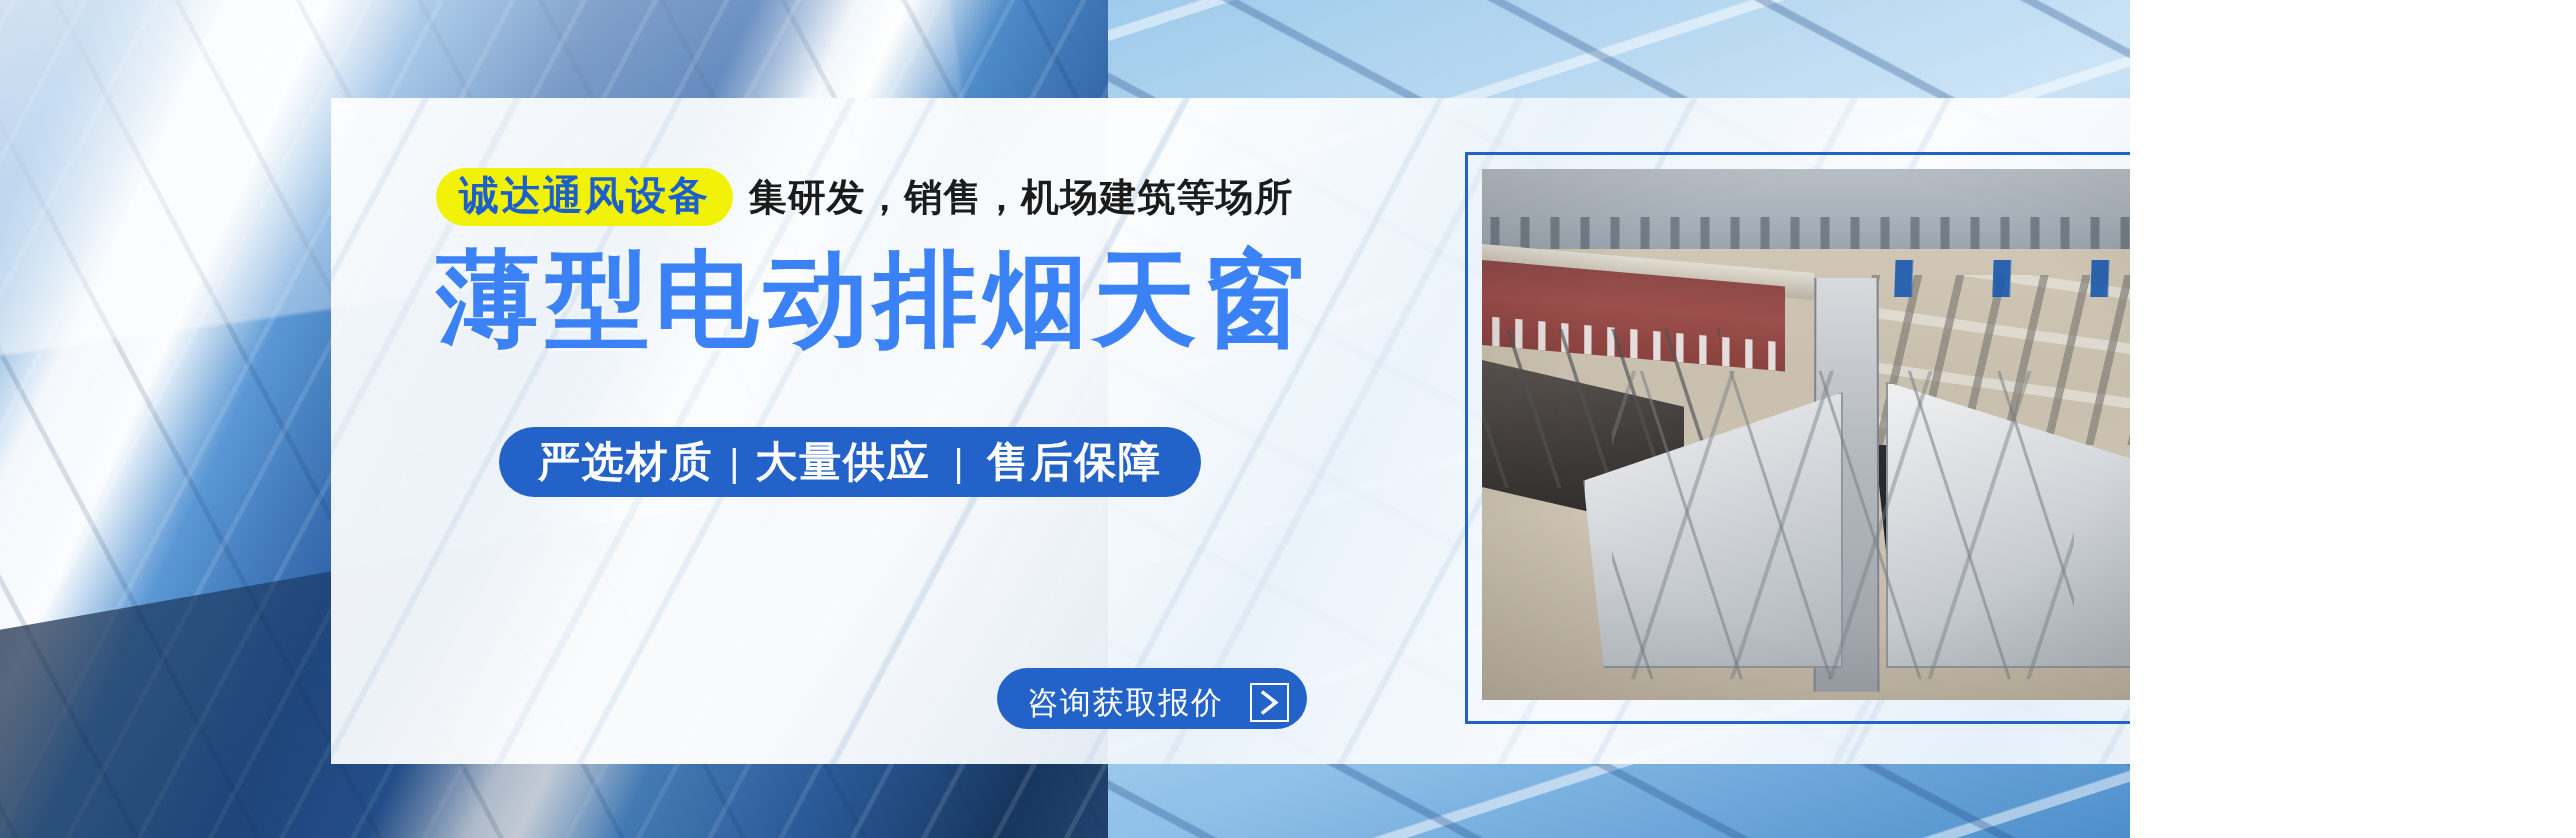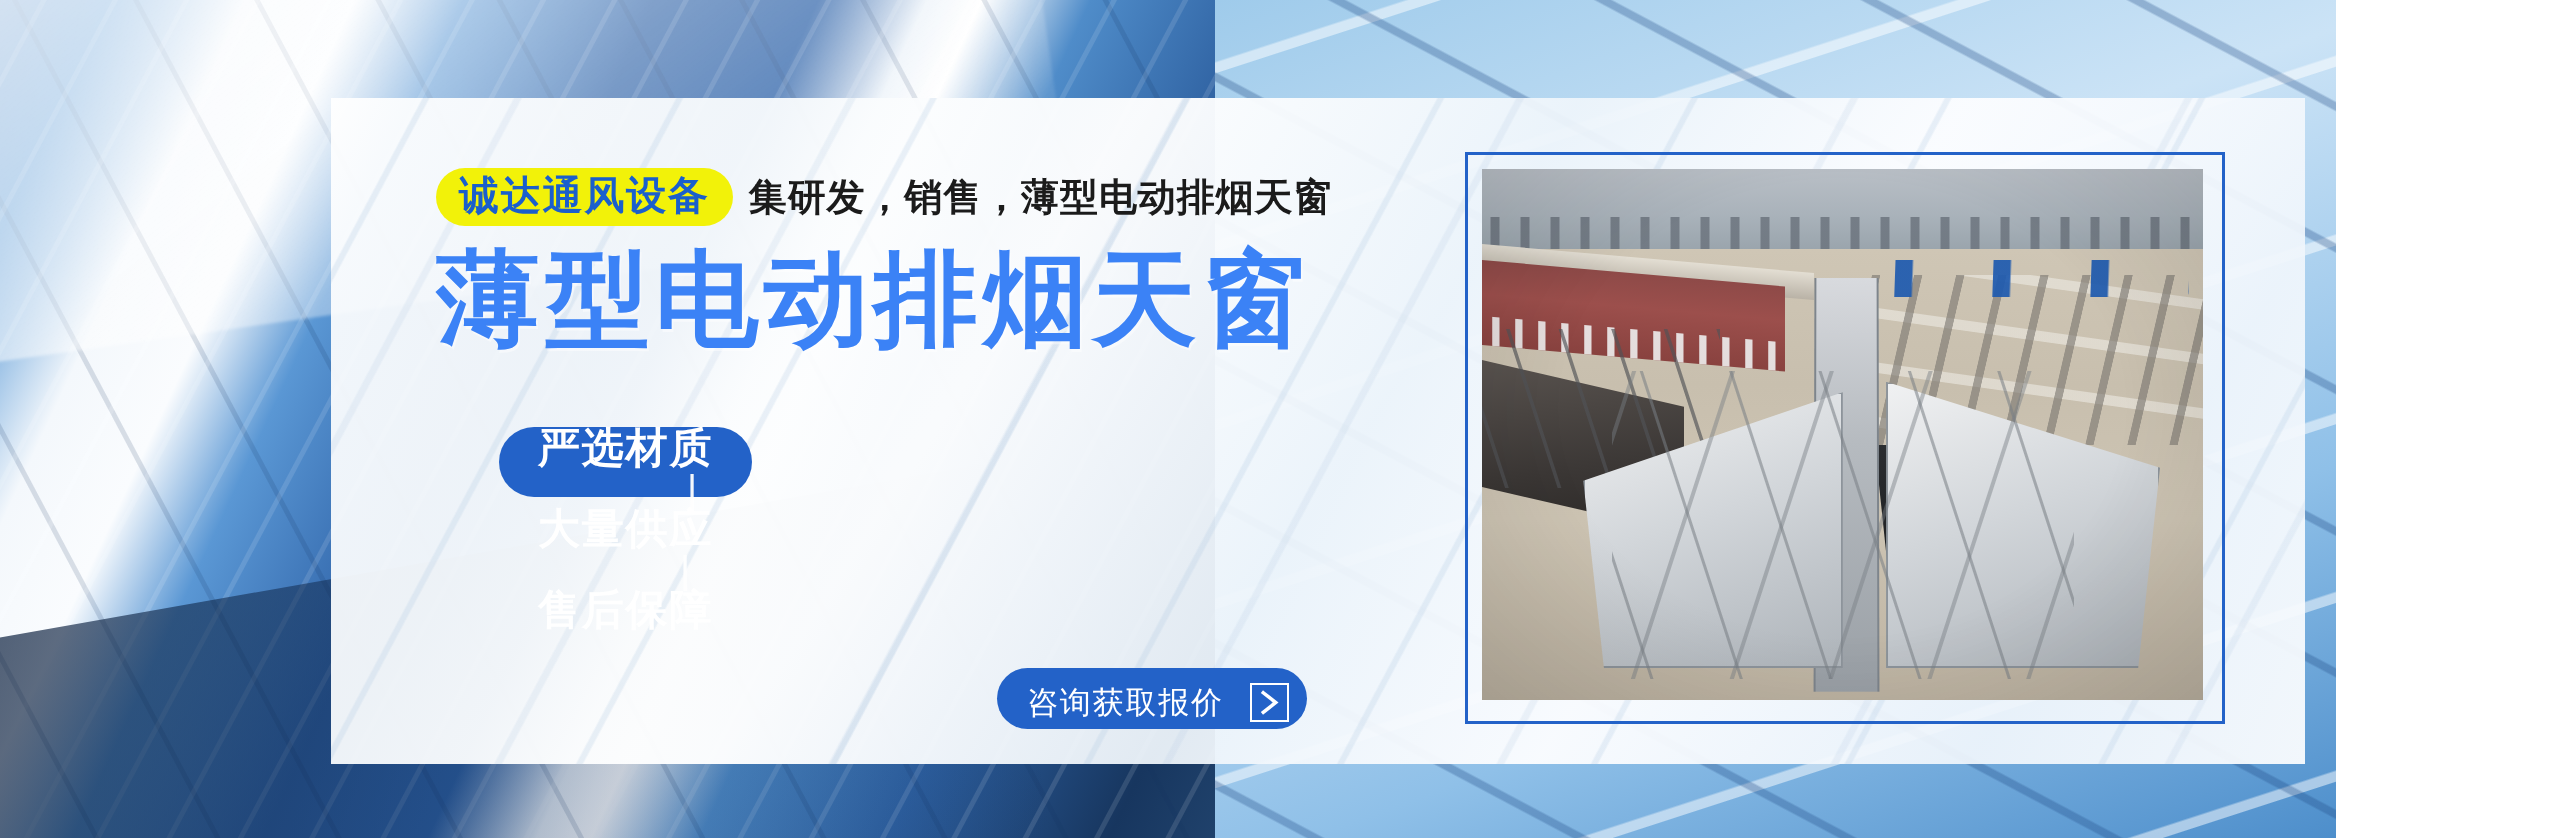--- a/index.html
+++ b/index.html
@@ -5,21 +5,21 @@
 <style>
   html, body {
     margin: 0;
     padding: 0;
     background: #ffffff;
   }
   * { box-sizing: border-box; }
 
   .banner {
     position: relative;
-    width: 2336px;
+    width: 2130px;
     height: 839px;
     overflow: hidden;
     font-family: "Liberation Sans", "DejaVu Sans", sans-serif;
     background: #ffffff;
   }
 
   
   .bg {
     position: absolute;
     inset: 0;
@@ -195,25 +195,24 @@
 
   
   .feature-bar {
     position: absolute;
     left: 63px;
     top: 329px;
     height: 70px;
     background: #2362c8;
     border-radius: 39px;
     display: flex;
-    align-items: flex-end;
+    align-items: center;
     padding: 0 39px;
     gap: 0;
     white-space: nowrap;
-    flex-direction: column;
   }
   .feature-item {
     color: #ffffff;
     font-size: 42px;
     font-weight: 700;
     letter-spacing: 1.8px;
     line-height: 1;
   }
   .feature-sep {
     color: #ffffff;
@@ -415,21 +414,21 @@
   </div>
 
   <div class="panel">
     <div class="panel-sheen"></div>
   </div>
 
   <div class="left-col">
 
     <div class="tagline-row">
       <span class="brand-pill">诚达通风设备</span>
-      <span class="tagline-text">集研发，销售，薄型电动排烟天窗</span>
+      <span class="tagline-text">集研发，销售，机场建筑等场所</span>
     </div>
 
     <div class="main-title">薄型电动排烟天窗</div>
 
     <div class="feature-bar">
       <span class="feature-item">严选材质</span>
       <span class="feature-sep">|</span>
       <span class="feature-item">大量供应</span>
       <span class="feature-sep wide">|</span>
       <span class="feature-item">售后保障</span>

